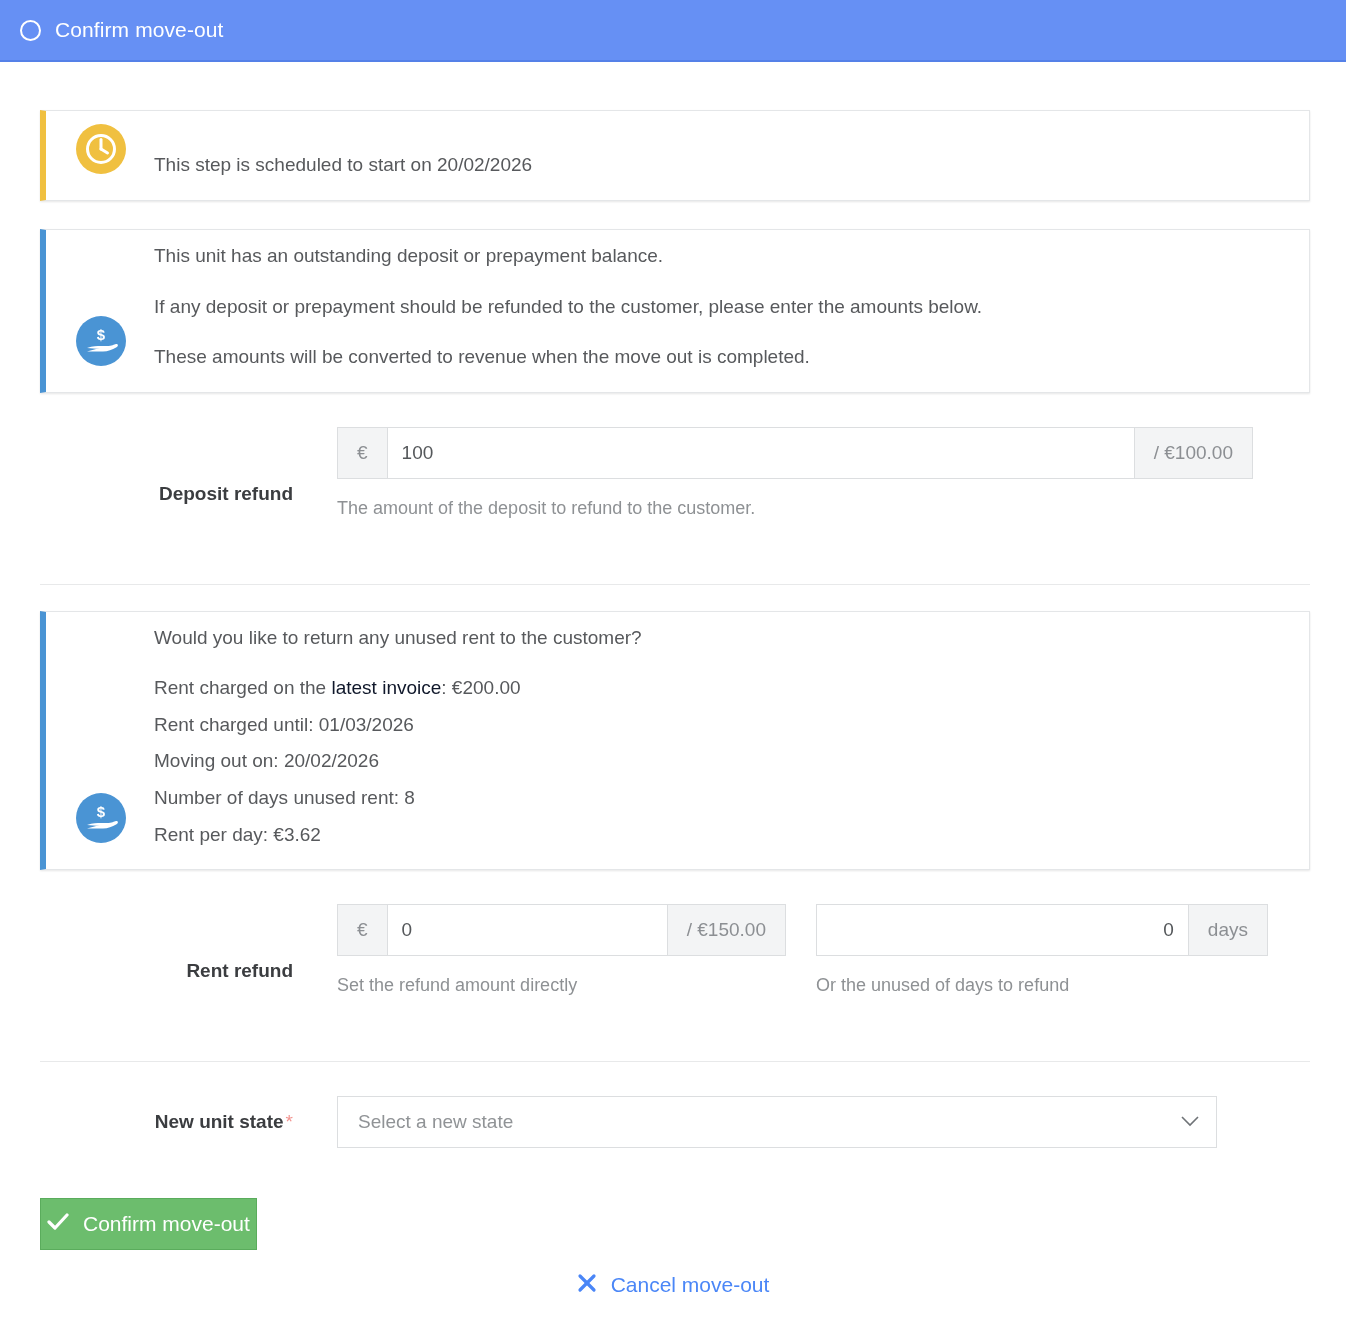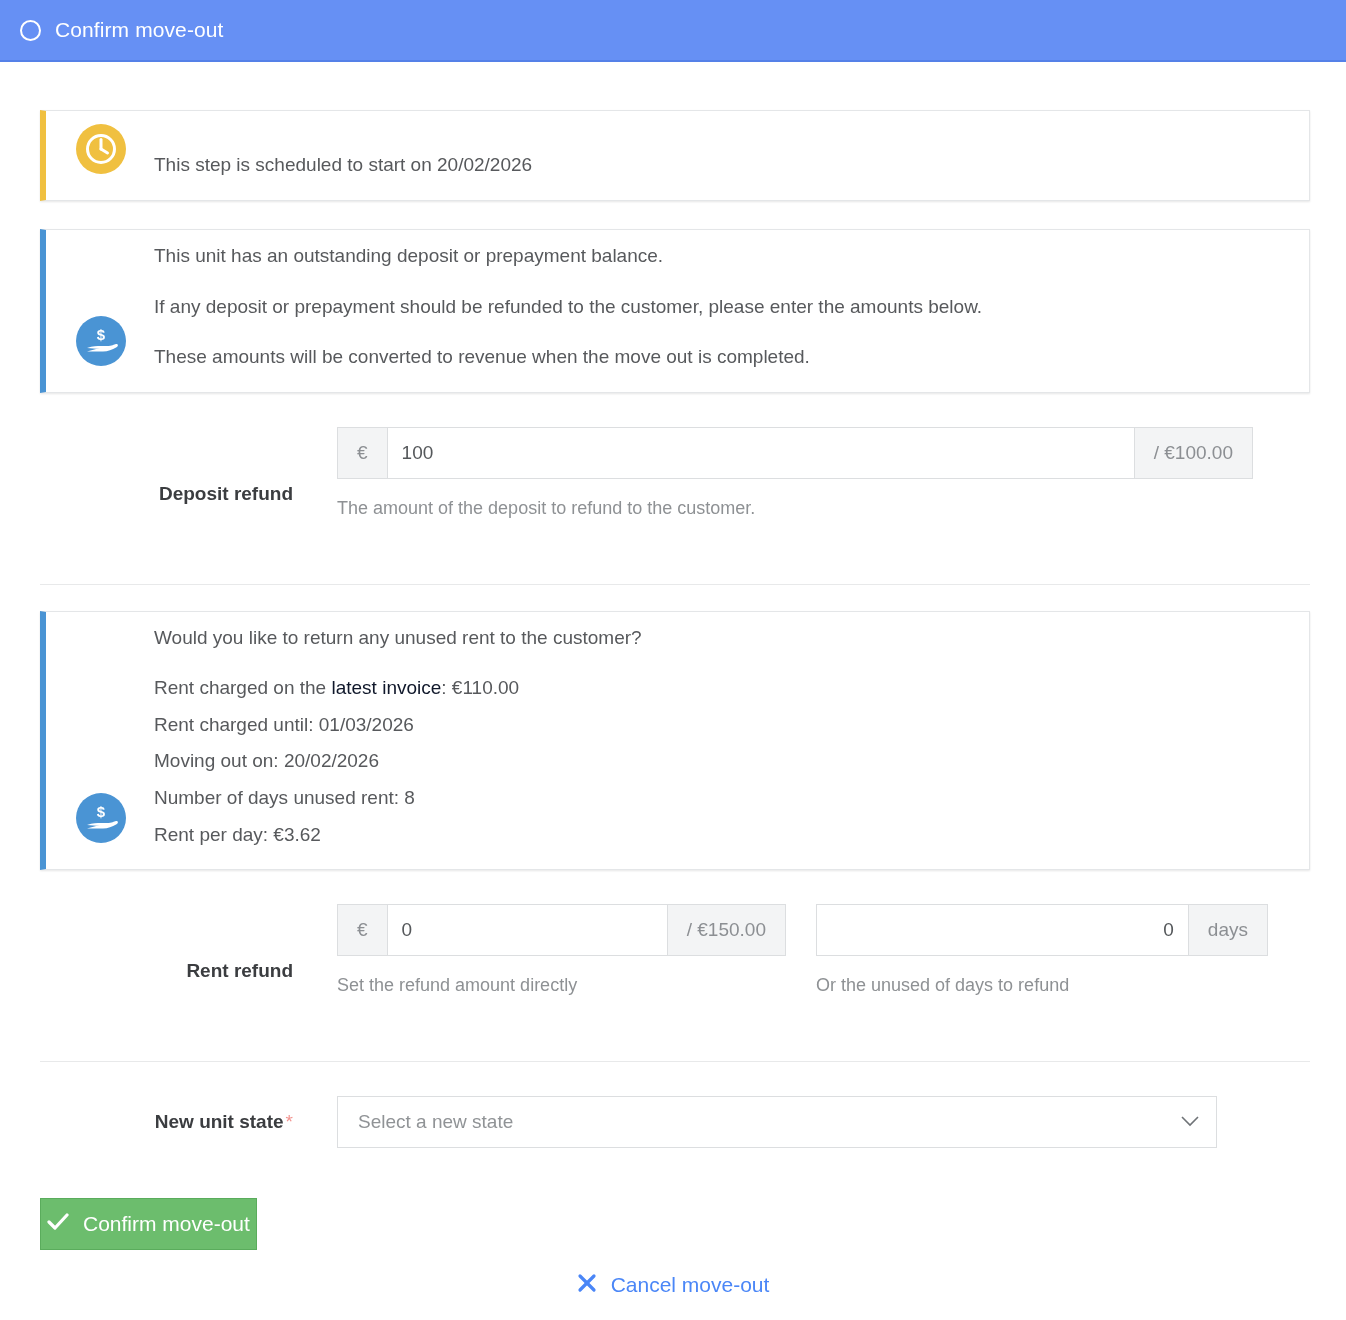--- a/index.html
+++ b/index.html
@@ -261,21 +261,21 @@
       <div class="alert-icon">
         <svg width="50" height="50" viewBox="0 0 50 50">
           <circle cx="25" cy="25" r="25" fill="#4a94d4"></circle>
           <text x="25" y="24" font-family="Liberation Sans, sans-serif" font-size="15" font-weight="bold" fill="#ffffff" text-anchor="middle">$</text>
           <path d="M11 32 C17 30 21 30 25 30 L31 30 C33.5 30 33.5 33 31 33 L24 33 M31 30 C36 30 38 28.5 40 28 C42 27.6 42.8 30 40.5 31.2 C36 33.6 32 35.5 27 35.5 L11 35.5 Z" fill="#ffffff"></path>
         </svg>
       </div>
       <div class="alert-body">
         <div class="alert-line">Would you like to return any unused rent to the customer?</div>
         <div class="alert-line tight" style="margin-top:25px;">
-          <span>Rent charged on the </span><a href="#">latest invoice</a><span>: €110.00</span>
+          <span>Rent charged on the </span><a href="#">latest invoice</a><span>: €200.00</span>
         </div>
         <div class="alert-line tight">Rent charged until: 01/03/2026</div>
         <div class="alert-line tight">Moving out on: 20/02/2026</div>
         <div class="alert-line tight">Number of days unused rent: 8</div>
         <div class="alert-line tight">Rent per day: €3.62</div>
       </div>
     </div>
   </div>
 
   <div class="form-row">

